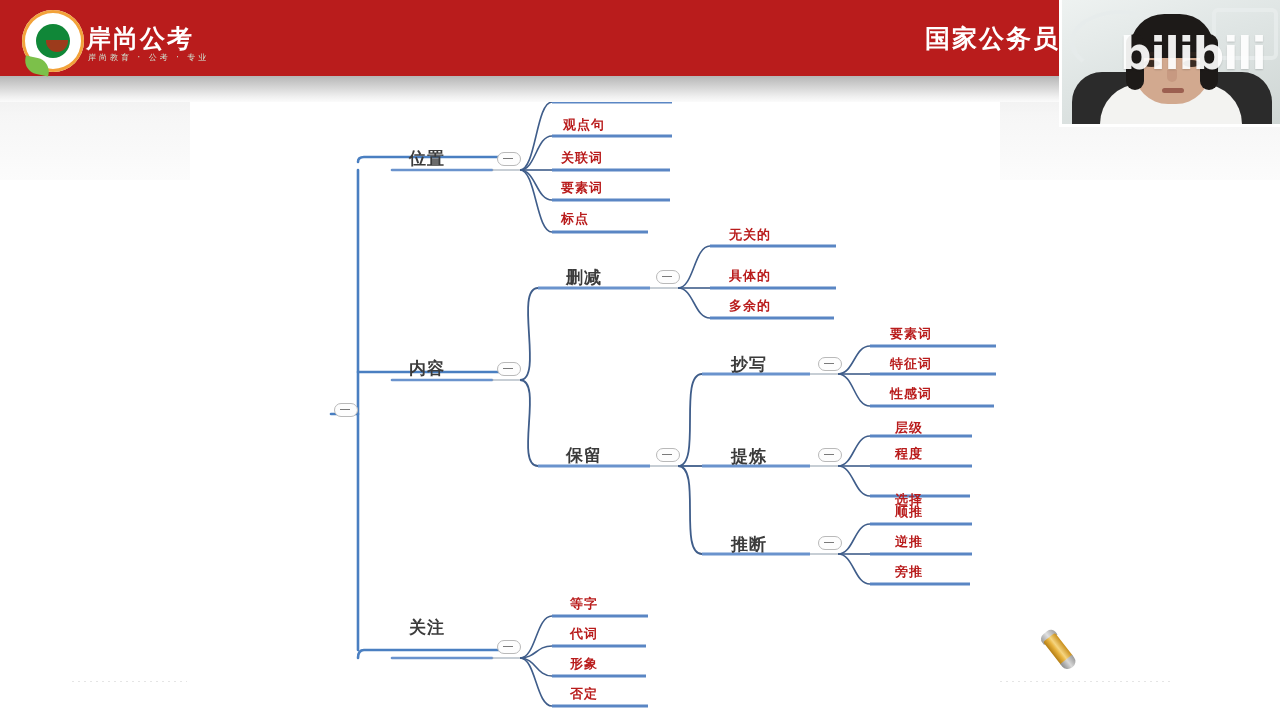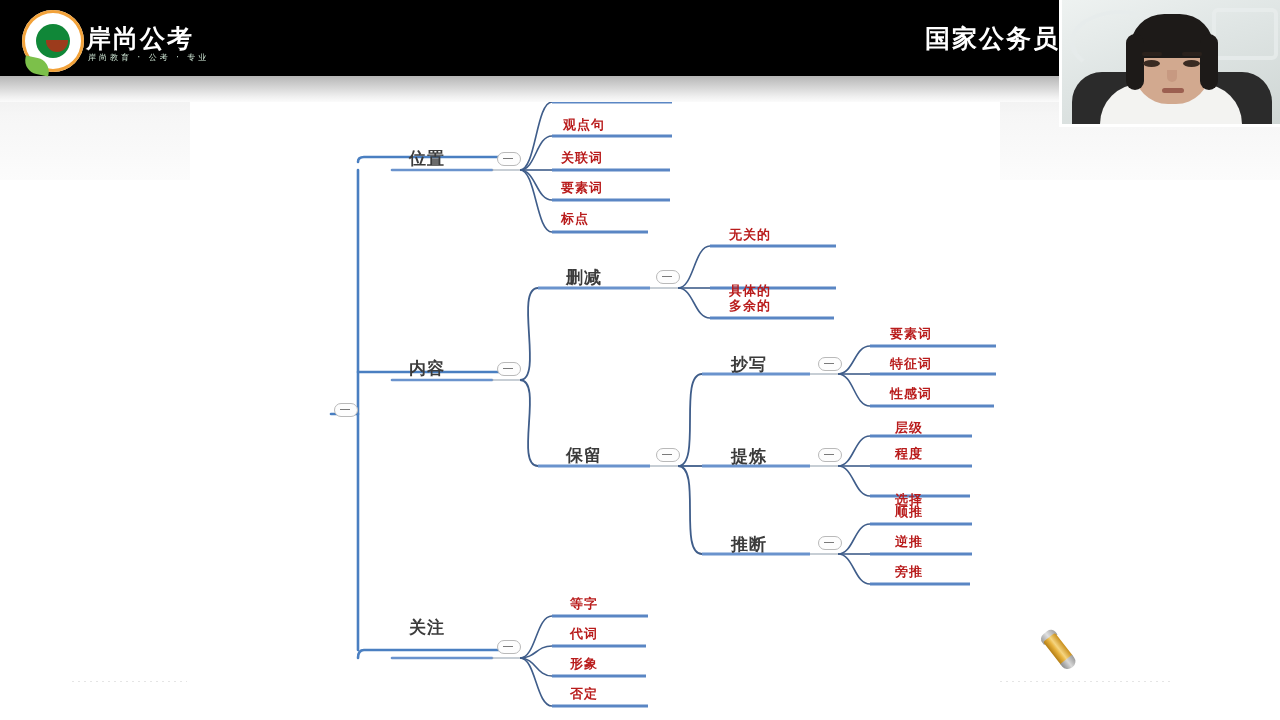--- a/index.html
+++ b/index.html
@@ -11,21 +11,21 @@
   #stage{position:relative;width:1280px;height:720px;overflow:hidden;background:#fdfdfd;}
 
   
   .page-bg{position:absolute;left:0;top:0;width:1280px;height:720px;
     background:linear-gradient(180deg,#c9c9c9 0%,#e2e2e2 6%,#f6f6f6 16%,#ffffff 30%,#ffffff 100%);}
   .canvas-sheet{position:absolute;left:190px;top:86px;width:810px;height:634px;background:#ffffff;
     box-shadow:0 0 0 0 rgba(0,0,0,0);}
   .canvas-sheet.low{position:absolute;left:0;top:180px;width:1280px;height:540px;background:#ffffff;}
 
   
-  .header{position:absolute;left:0;top:0;width:1280px;height:76px;background:#000000;z-index:6;}
+  .header{position:absolute;left:0;top:0;width:1280px;height:76px;background:#b91c1c;z-index:6;}
   .logo-wrap{position:absolute;left:22px;top:6px;width:150px;height:68px;}
   .logo-ring{position:absolute;left:0;top:4px;width:62px;height:62px;border-radius:50%;
     background:#ffffff;box-shadow:0 0 0 3px #f2a23a inset;}
   .logo-ring:after{content:"";position:absolute;left:14px;top:14px;width:34px;height:34px;border-radius:50%;
     background:#108738;}
   .logo-ring:before{content:"";position:absolute;left:24px;top:30px;width:22px;height:12px;border-radius:0 0 14px 14px;
     background:#9c3b1c;z-index:3;}
   .logo-leaf{position:absolute;left:2px;top:52px;width:26px;height:16px;border-radius:0 14px 0 14px;
     background:#7cc04a;transform:rotate(12deg);}
   .logo-text{position:absolute;left:64px;top:16px;color:#ffffff;font-size:25px;font-weight:bold;letter-spacing:2px;
@@ -120,20 +120,21 @@
     <div class="cam-head"></div>
     <div class="cam-hair"></div>
     <div class="cam-hair-l"></div>
     <div class="cam-hair-r"></div>
     <div class="cam-brow l"></div>
     <div class="cam-brow r"></div>
     <div class="cam-eye l"></div>
     <div class="cam-eye r"></div>
     <div class="cam-nose"></div>
     <div class="cam-mouth"></div>
+    <div class="bili-mark">bilibili</div>
   </div>
 
   <svg id="map" viewBox="0 0 1280 720">
     <g fill="none" stroke="#4a7fc1" stroke-width="2.6" stroke-linecap="round">
 
       <path d="M331,414 H358"></path>
 
       <path d="M358,414 V170 M358,414 V372 M358,414 V650" stroke="#4a7fc1"></path>
       <path d="M358,162 Q358,157 364,157 H500"></path>
       <path d="M358,372 H500"></path>
@@ -267,21 +268,21 @@
   <div class="mm-label leafy" style="left:568px;top:82px;">主旨句</div>
   <div class="mm-label leafy" style="left:563px;top:116px;">观点句</div>
   <div class="mm-label leafy" style="left:561px;top:149px;">关联词</div>
   <div class="mm-label leafy" style="left:561px;top:179px;">要素词</div>
   <div class="mm-label leafy" style="left:561px;top:210px;">标点</div>
 
   <div class="mm-label" style="left:566px;top:266px;">删减</div>
   <div class="mm-label" style="left:566px;top:444px;">保留</div>
 
   <div class="mm-label leafy" style="left:729px;top:226px;">无关的</div>
-  <div class="mm-label leafy" style="left:729px;top:282px;">具体的</div>
+  <div class="mm-label leafy" style="left:729px;top:267px;">具体的</div>
   <div class="mm-label leafy" style="left:729px;top:297px;">多余的</div>
 
   <div class="mm-label" style="left:731px;top:353px;">抄写</div>
   <div class="mm-label" style="left:731px;top:445px;font-family:Liberation Serif, serif;">提炼</div>
   <div class="mm-label" style="left:731px;top:533px;">推断</div>
 
   <div class="mm-label leafy" style="left:890px;top:325px;">要素词</div>
   <div class="mm-label leafy" style="left:890px;top:355px;">特征词</div>
   <div class="mm-label leafy" style="left:890px;top:385px;">性感词</div>
 

